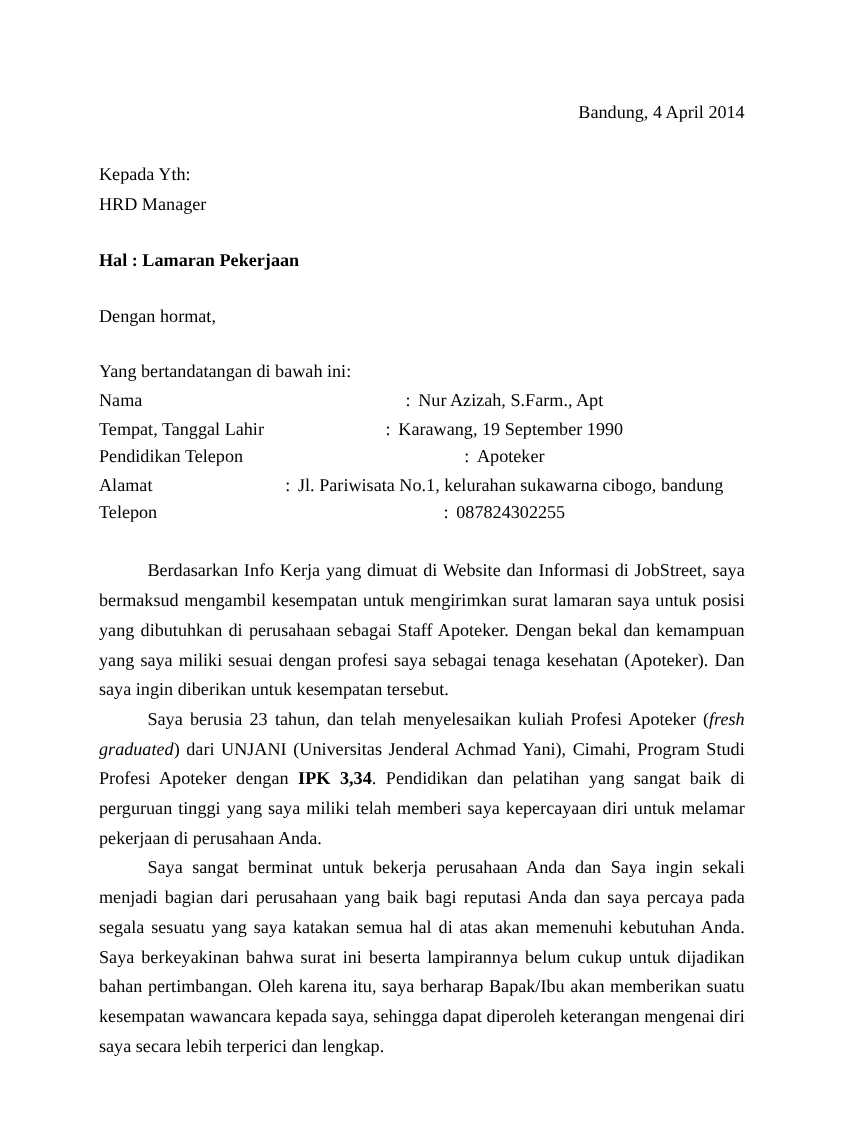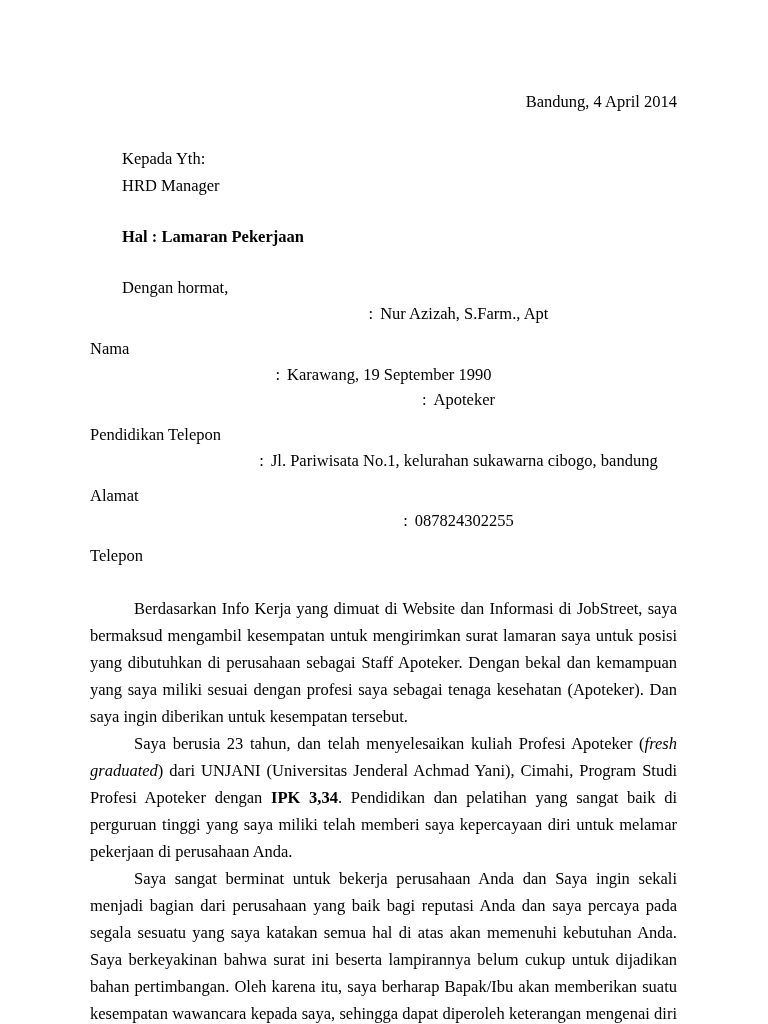--- a/index.html
+++ b/index.html
@@ -18,36 +18,35 @@
     font-size: 16.5px;
     line-height: 27px;
   }
   .content {
     padding: 0 91px 0 90px;
   }
   .date-line {
     margin-top: 88px;
     text-align: right;
   }
-  .line { white-space: nowrap; margin-left: 32px; }
+  .line { white-space: nowrap; }
   .recipient-1 { margin-top: 30px; }
   .subject-line {
     margin-top: 24px;
     font-weight: bold;
   }
   .salutation { margin-top: 24px; }
   .intro { margin-top: 23px; }
   .pdata { margin-top: 0; }
   .pdata-row {
     display: flex;
     line-height: 25.5px;
   }
   .pdata-label {
     flex: 0 0 150px;
-    margin-top: 35px;
   }
   .pdata-value { flex: 1; text-align: center; }
   .colon { margin-right: 7px; }
   .para {
     margin: 0;
     text-align: justify;
   }
   .para-first { margin-top: 26px; }
   .indent { text-indent: 44px; }
   .it { font-style: italic; }
@@ -61,27 +60,29 @@
 
     <div class="date-line">Bandung, 4 April 2014</div>
 
     <div class="line recipient-1">Kepada Yth:</div>
     <div class="line">HRD Manager</div>
 
     <div class="line subject-line">Hal : Lamaran Pekerjaan</div>
 
     <div class="line salutation">Dengan hormat,</div>
 
+    <div class="line intro">Yang bertandatangan di bawah ini:</div>
 
     <div class="pdata">
       <div class="pdata-row">
         <span class="pdata-label">Nama</span>
         <span class="pdata-value"><span class="colon">:</span><span>Nur Azizah, S.Farm., Apt</span></span>
       </div>
       <div class="pdata-row">
+        <span class="pdata-label">Tempat, Tanggal Lahir</span>
         <span class="pdata-value"><span class="colon">:</span><span>Karawang, 19 September 1990</span></span>
       </div>
       <div class="pdata-row">
         <span class="pdata-label">Pendidikan Telepon</span>
         <span class="pdata-value"><span class="colon">:</span><span>Apoteker</span></span>
       </div>
       <div class="pdata-row">
         <span class="pdata-label">Alamat</span>
         <span class="pdata-value"><span class="colon">:</span><span>Jl. Pariwisata No.1, kelurahan sukawarna cibogo, bandung</span></span>
       </div>

